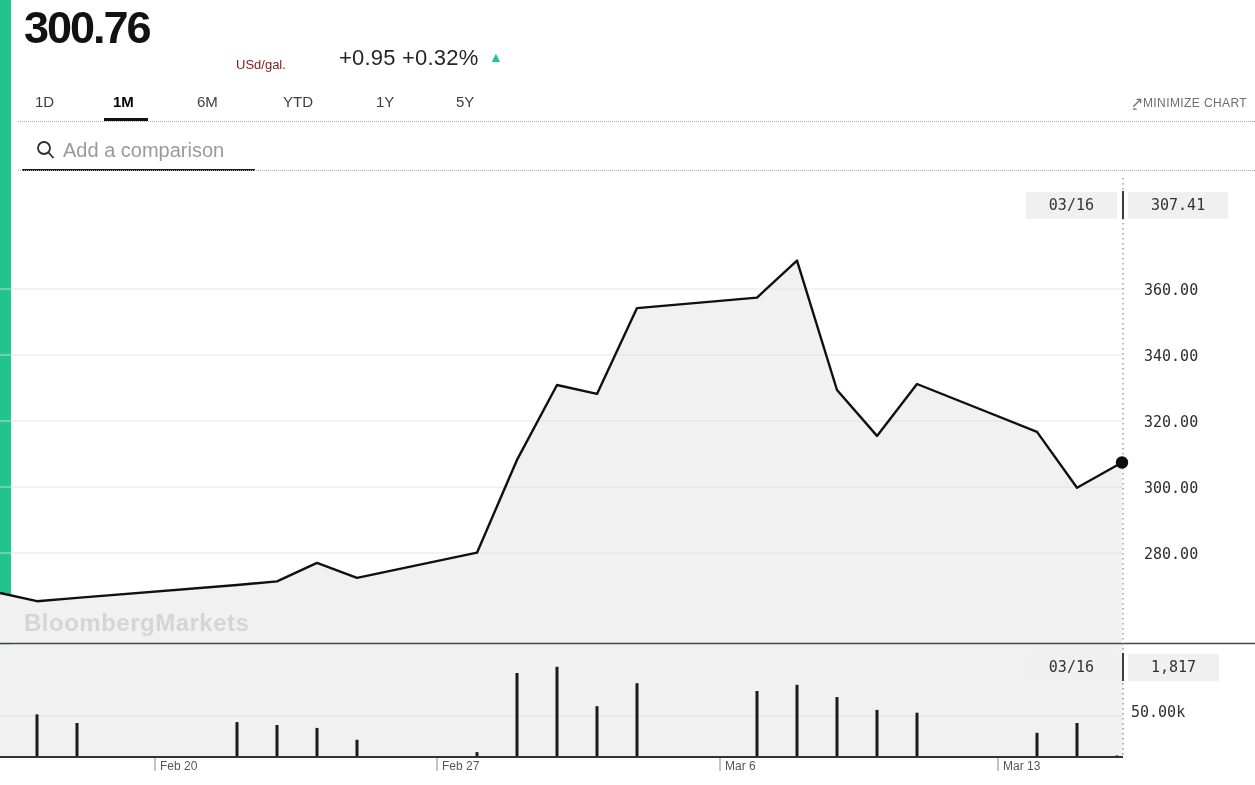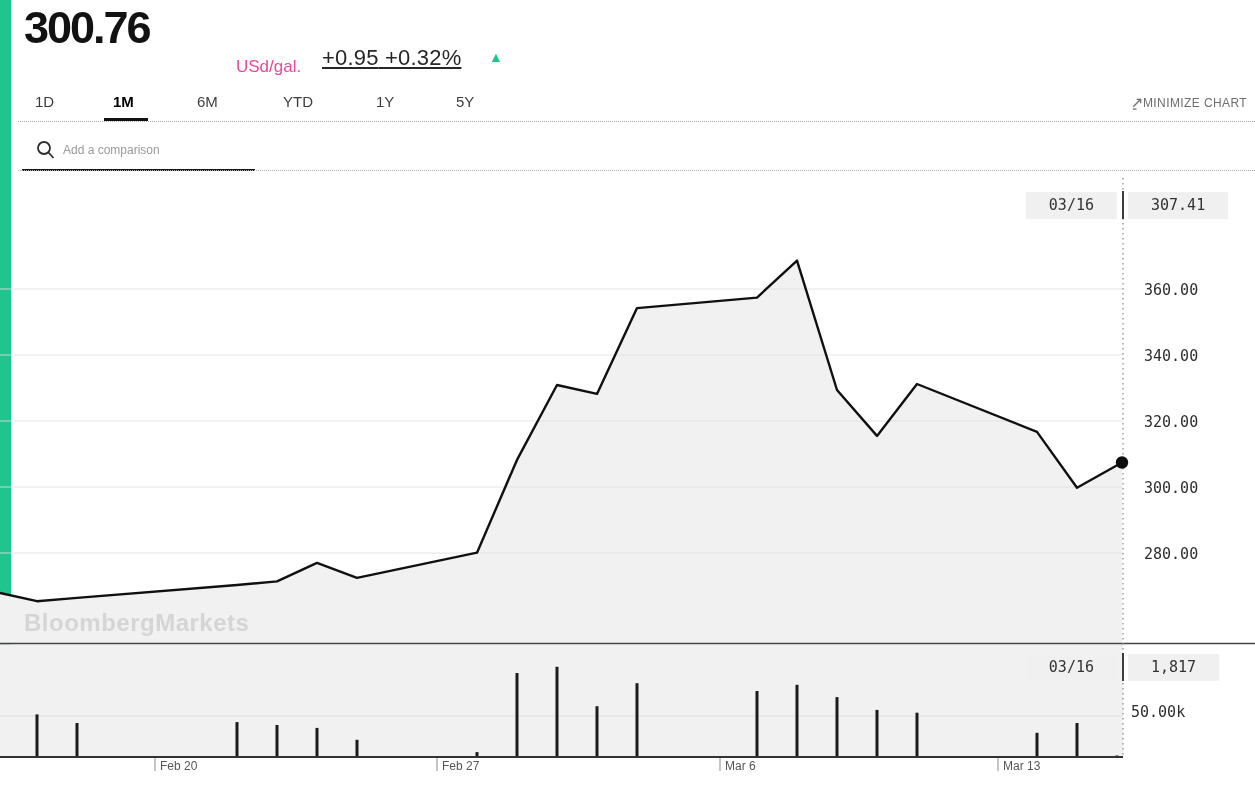--- a/index.html
+++ b/index.html
@@ -5,40 +5,40 @@
   html,body{margin:0;padding:0;background:#ffffff;width:1255px;height:785px;overflow:hidden;
     font-family:"Liberation Sans",sans-serif;-webkit-font-smoothing:antialiased;}
   #stage{position:relative;width:1255px;height:785px;background:#fff;}
 
   
   .accent-bar{position:absolute;left:0;top:0;width:11px;height:755px;background:#20c48c;}
 
   
   .price-big{position:absolute;left:24px;top:4px;font-size:45px;font-weight:700;color:#121212;
     letter-spacing:-2px;line-height:1.05;}
-  .price-unit{position:absolute;left:236px;top:57px;font-size:17px;color:#ec4899;}
-  .price-change{position:absolute;left:322px;top:45px;font-size:22px;color:#262626;letter-spacing:0.2px;text-decoration:underline;}
+  .price-unit{position:absolute;left:236px;top:57px;font-size:13px;color:#7f1d1d;}
+  .price-change{position:absolute;left:339px;top:45px;font-size:22px;color:#262626;letter-spacing:0.2px;}
   .trend-up{position:absolute;left:489px;top:49px;font-size:14px;color:#20c48c;}
 
   
   .tabs{position:absolute;left:0;top:93px;width:995px;height:22px;}
   .tab{position:absolute;top:0;font-size:15px;color:#3d3d3d;cursor:pointer;}
   .tab.active{font-weight:700;color:#000;}
   .tab-underline{position:absolute;left:104px;top:118px;width:44px;height:3px;background:#111;}
   .dotted-rule{position:absolute;left:18px;right:0;border-top:1px dotted #ababab;height:0;}
   .rule-tabs{top:121px;}
   .rule-search{top:170px;}
 
   .minimize{position:absolute;right:8px;top:96px;display:flex;align-items:center;
     font-size:12px;color:#6e6e6e;letter-spacing:0.4px;cursor:pointer;}
 
   
   .search-icon{position:absolute;left:36px;top:140px;}
   .search-input{position:absolute;left:61px;top:137px;width:200px;height:24px;border:none;outline:none;
-    font-size:12px;color:#a21caf;background:transparent;font-family:"Liberation Sans",sans-serif;}
+    font-size:20px;color:#a21caf;background:transparent;font-family:"Liberation Sans",sans-serif;}
   .search-input::placeholder{color:#9a9a9a;opacity:1;}
   .search-underline{position:absolute;left:22px;top:169px;width:233px;height:2px;background:#191919;}
 
   
   #chart-svg{position:absolute;left:0;top:0;width:1255px;height:785px;}
   .watermark{position:absolute;left:24px;top:609px;font-size:24px;font-weight:700;color:#d5d5d5;
     letter-spacing:0.5px;}
 
   .mono{font-family:"DejaVu Sans Mono",monospace;}
   .y-label{position:absolute;left:1131px;font-size:15px;color:#2e2e2e;margin-left:13px;}

